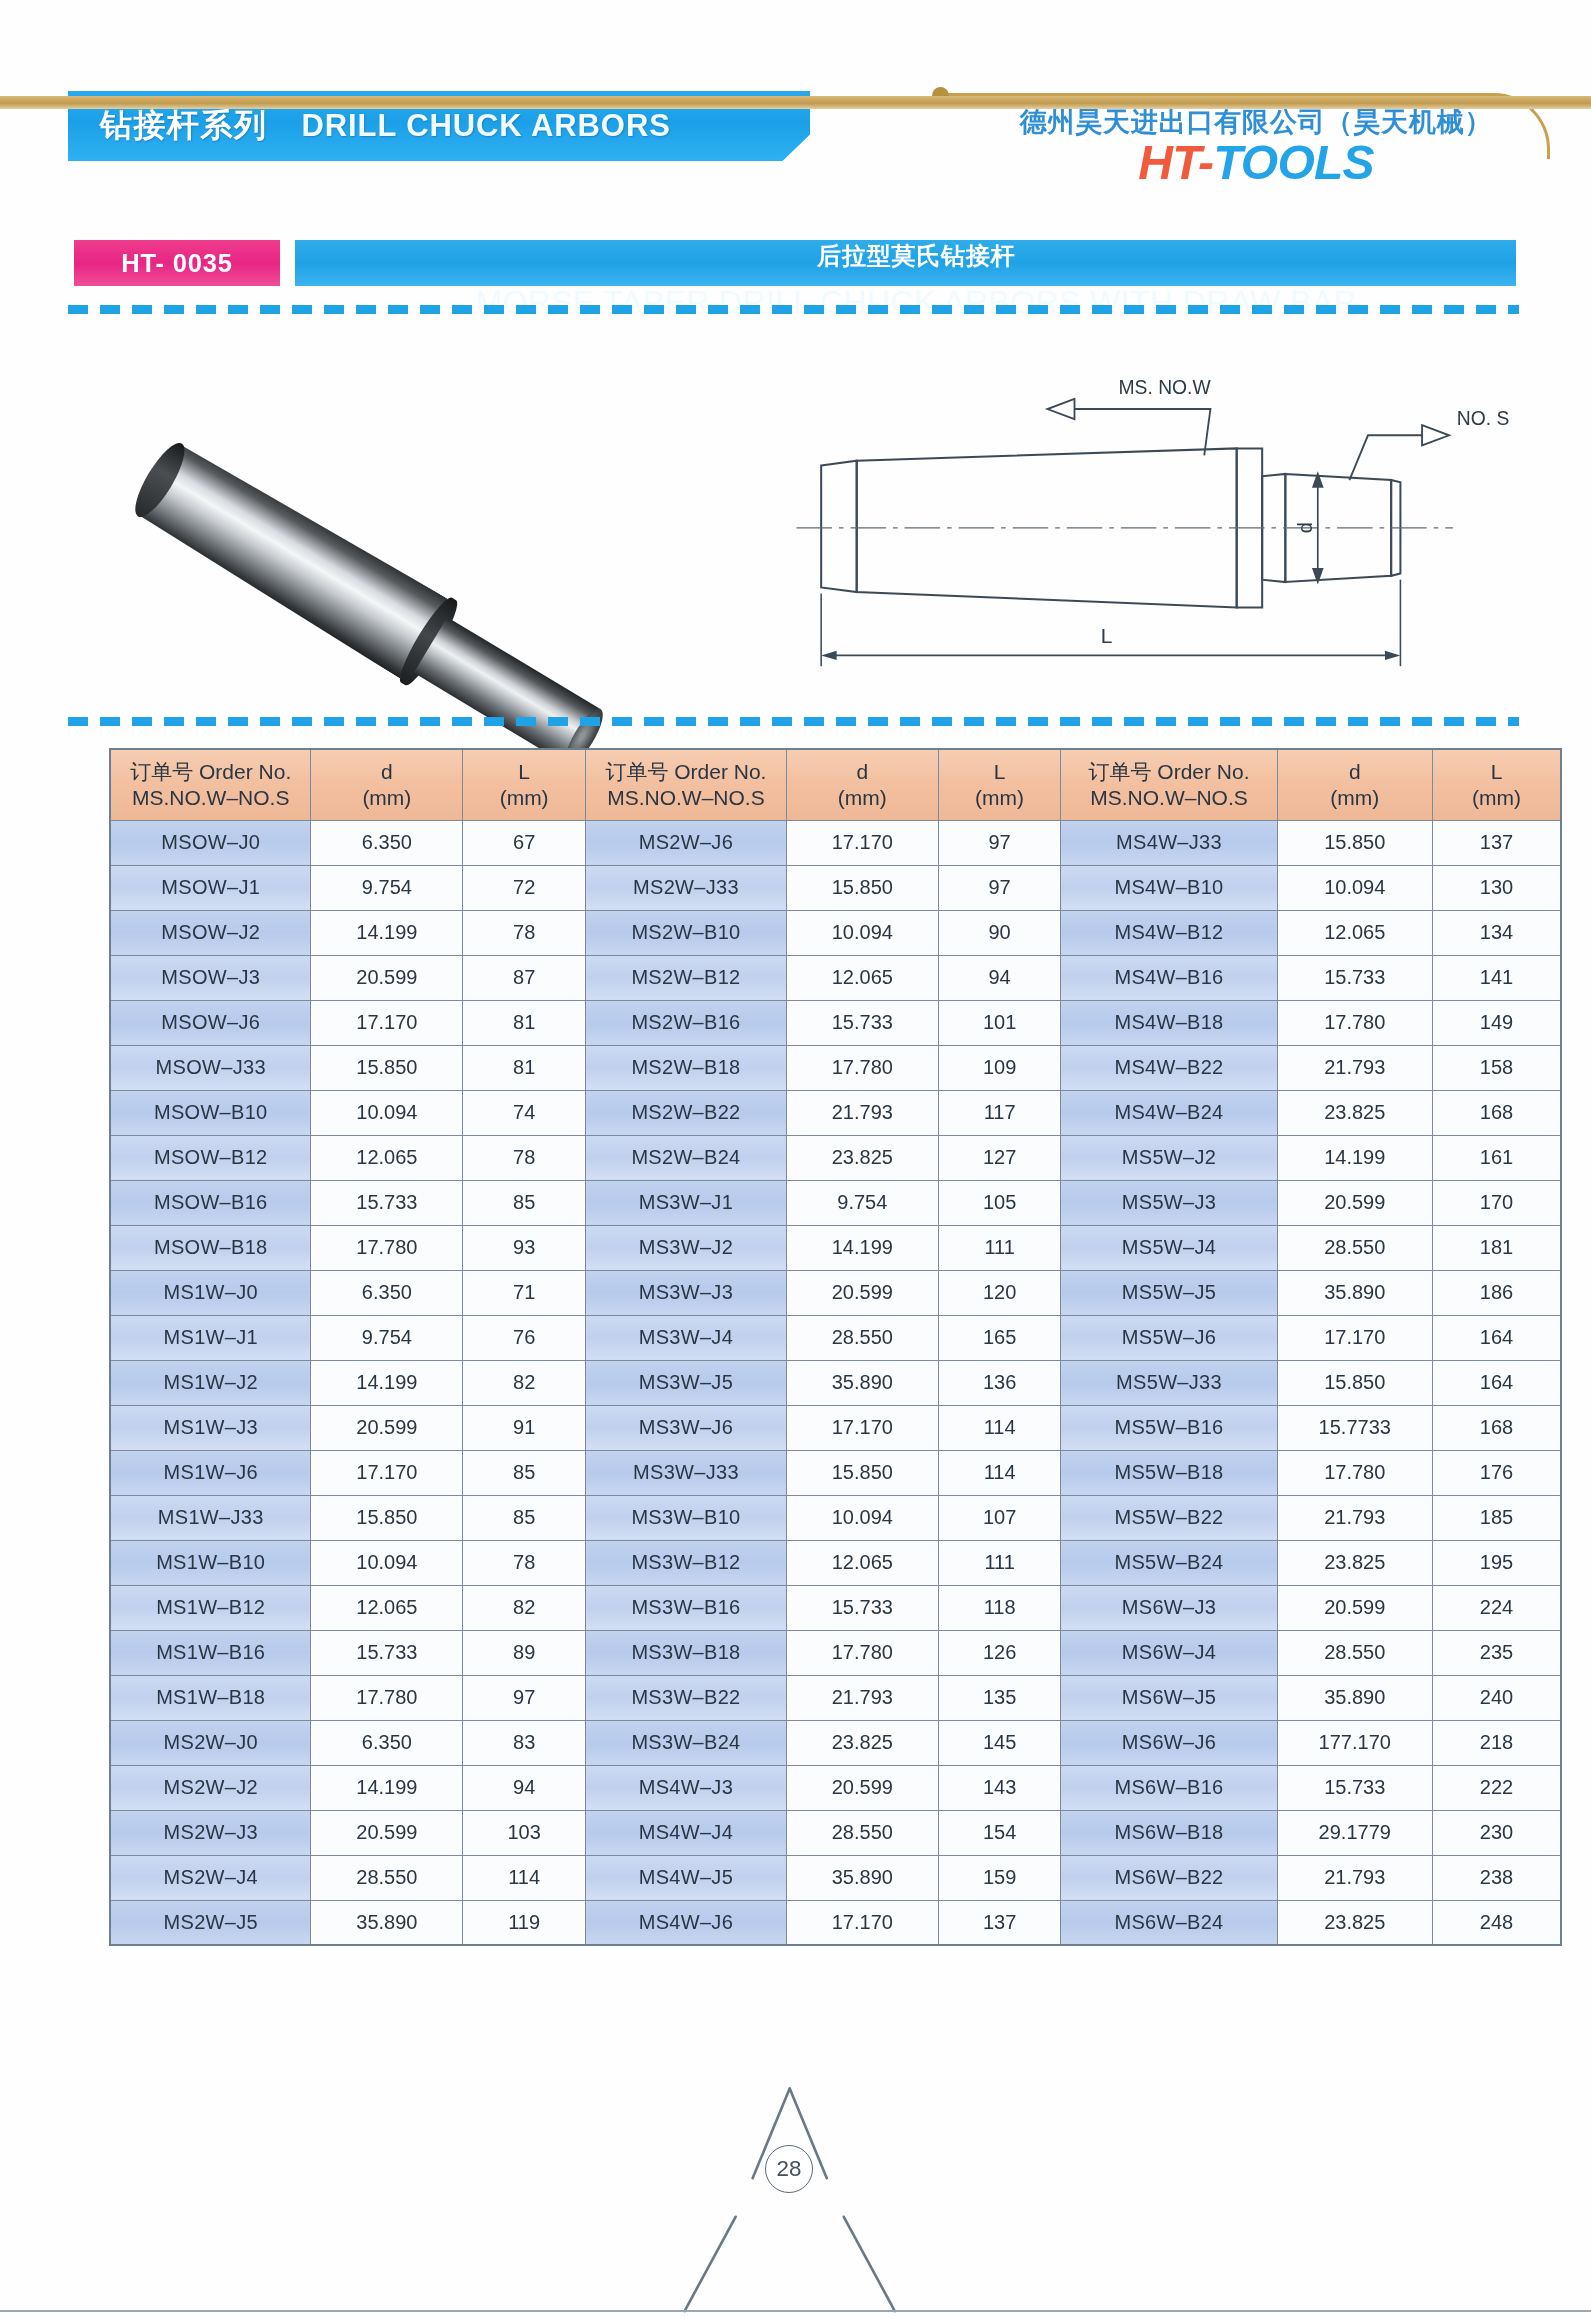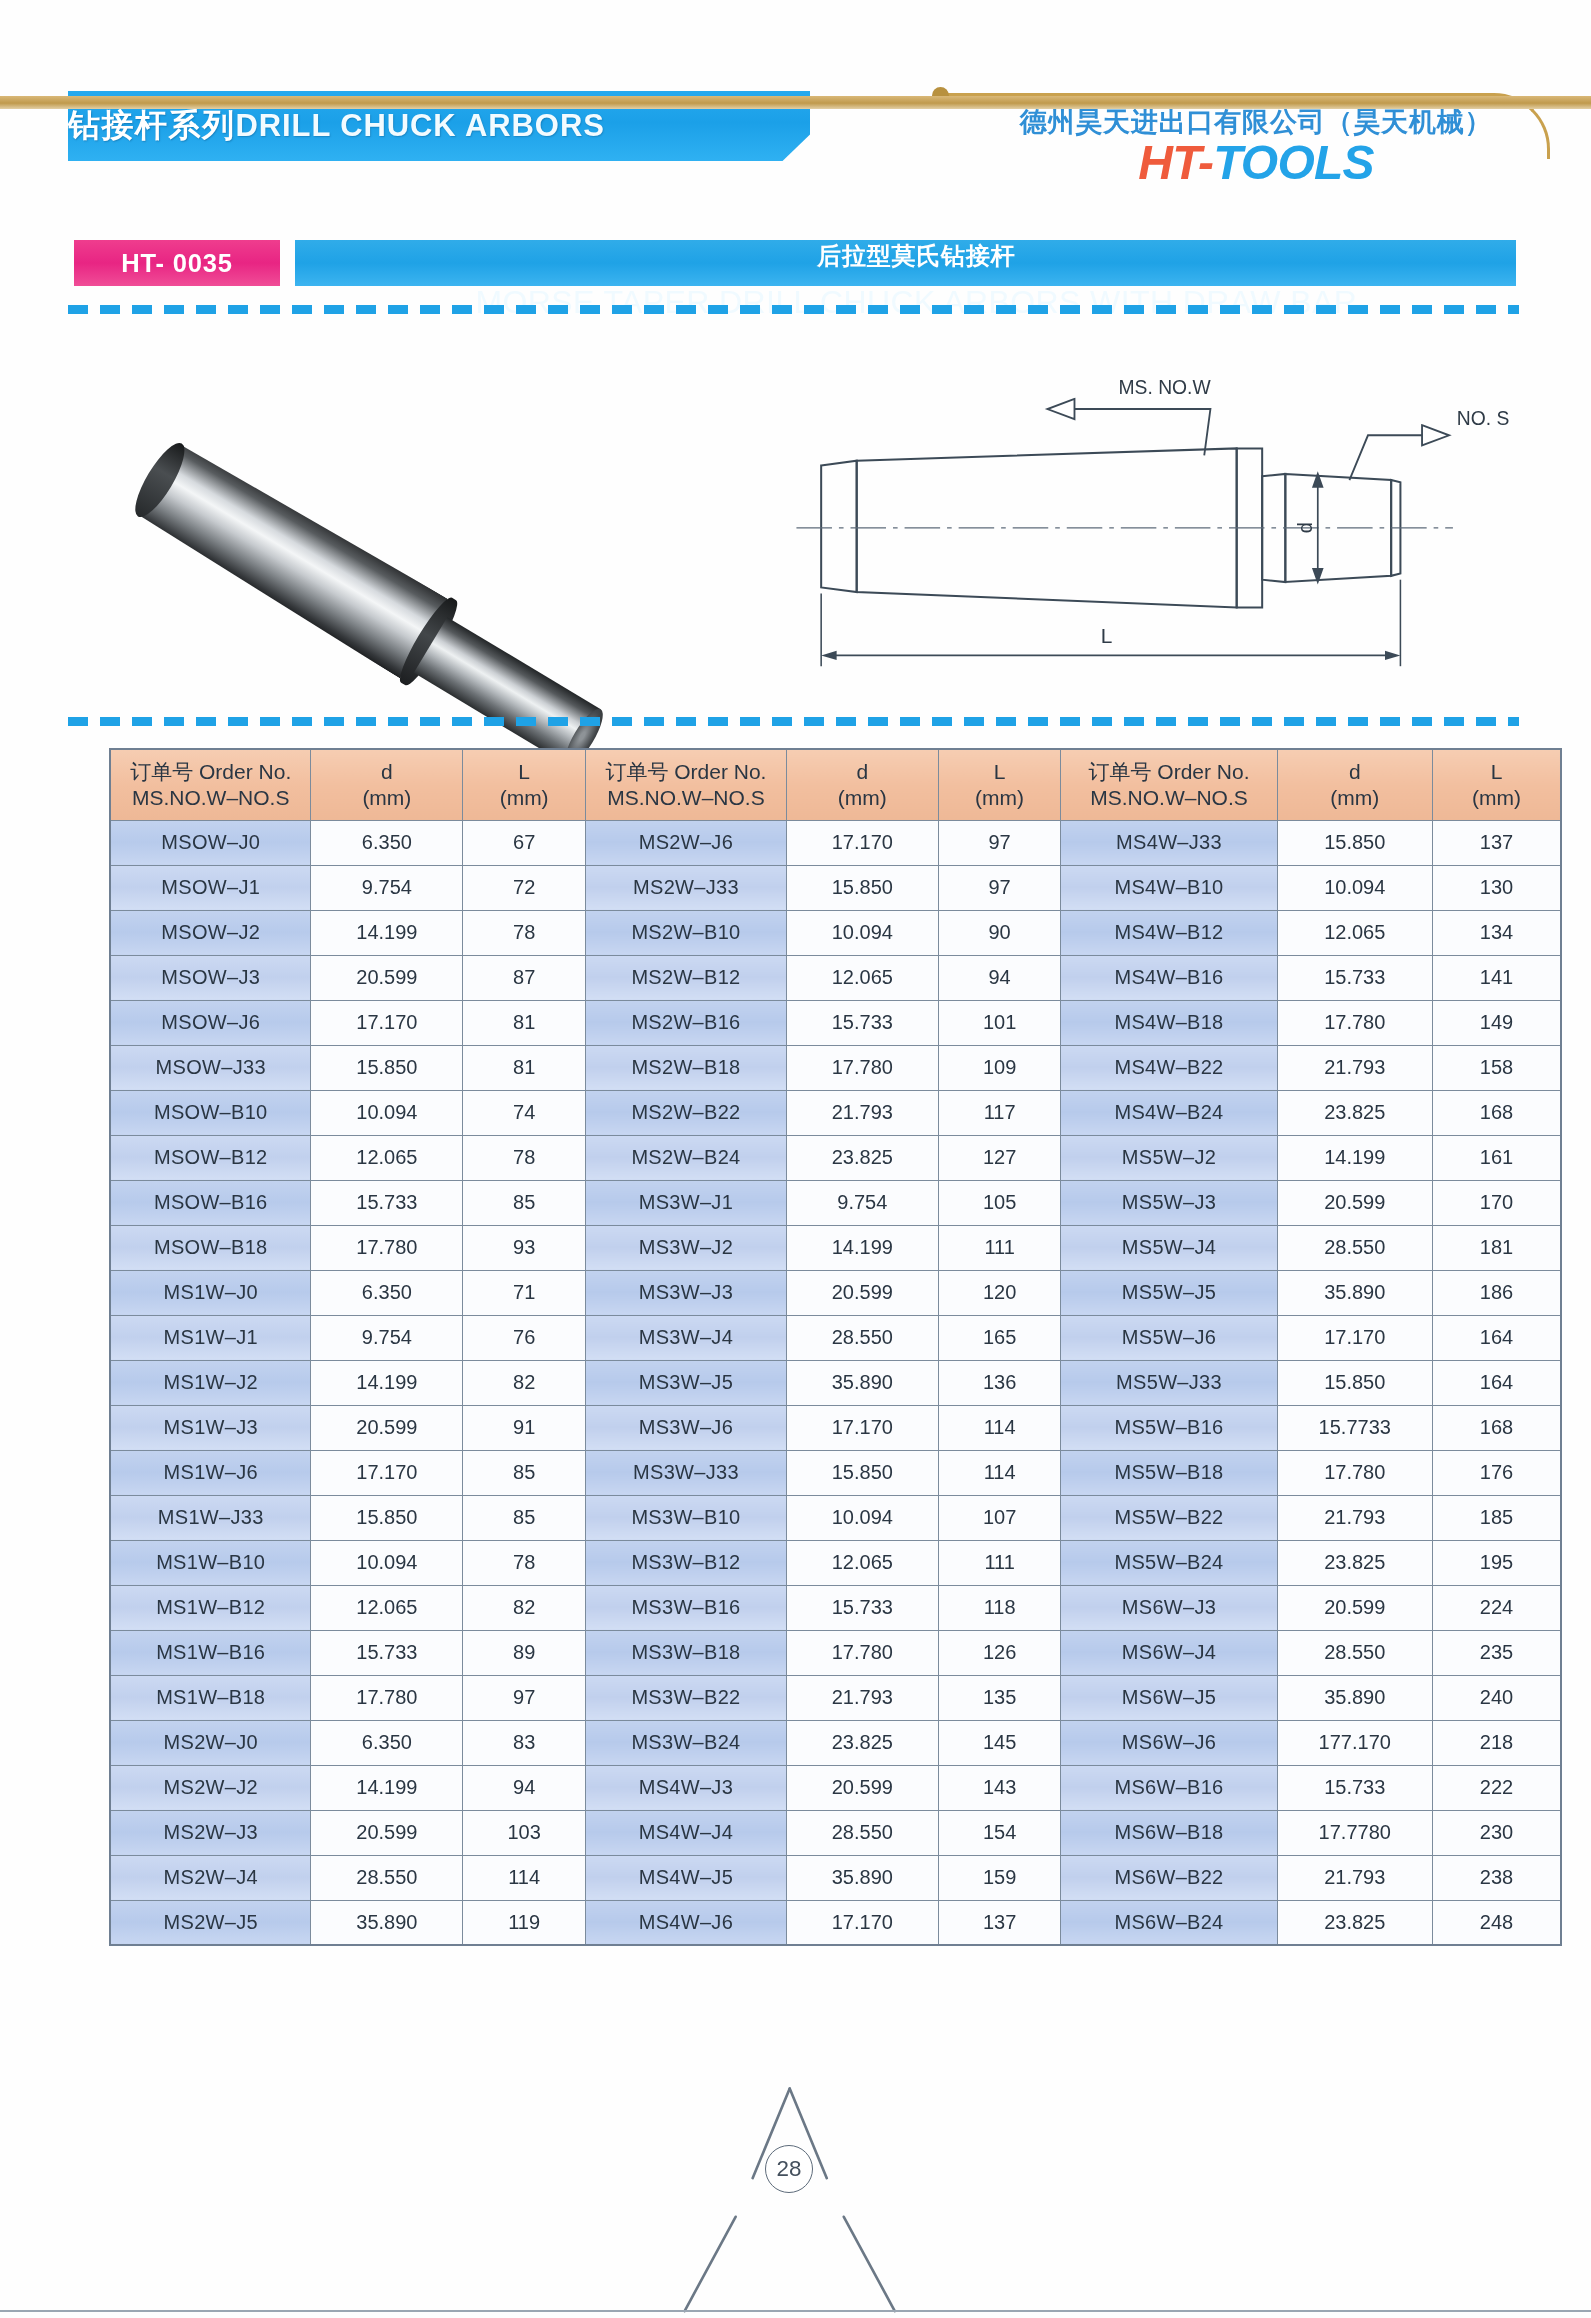--- a/index.html
+++ b/index.html
@@ -11,21 +11,21 @@
   }
   .page { position: relative; width: 1591px; height: 2319px; background:#fefefe; }
 
   
   .header { position:absolute; left:0; top:0; width:1591px; height:209px; }
 
   .title-banner {
     position:absolute; left:68px; top:91px; width:742px; height:70px;
     background:linear-gradient(180deg,#26a9ee 0%,#1ba0e8 45%,#2fb1f2 100%);
     clip-path: polygon(0 0, 100% 0, 100% 62%, 96.3% 100%, 0 100%);
-    display:flex; align-items:center; 
+    display:flex; align-items:center; padding-left:32px; gap:34px;
   }
   .title-cn {
     color:#ffffff; font-size:32px; font-weight:bold; letter-spacing:1.5px;
     text-shadow:0.8px 0.8px 1.5px rgba(0,60,110,.35);
   }
   .title-en {
     color:#f2fbff; font-size:31px; font-weight:bold; letter-spacing:0.9px;
     text-shadow:0.8px 0.8px 1.5px rgba(0,60,110,.3);
   }
 
@@ -559,21 +559,21 @@
             <td class="val-cell">222</td>
           </tr>
           <tr>
             <td class="order-cell">MS2W–J3</td>
             <td class="val-cell">20.599</td>
             <td class="val-cell">103</td>
             <td class="order-cell">MS4W–J4</td>
             <td class="val-cell">28.550</td>
             <td class="val-cell">154</td>
             <td class="order-cell">MS6W–B18</td>
-            <td class="val-cell">17.7780</td>
+            <td class="val-cell">29.1779</td>
             <td class="val-cell">230</td>
           </tr>
           <tr>
             <td class="order-cell">MS2W–J4</td>
             <td class="val-cell">28.550</td>
             <td class="val-cell">114</td>
             <td class="order-cell">MS4W–J5</td>
             <td class="val-cell">35.890</td>
             <td class="val-cell">159</td>
             <td class="order-cell">MS6W–B22</td>

